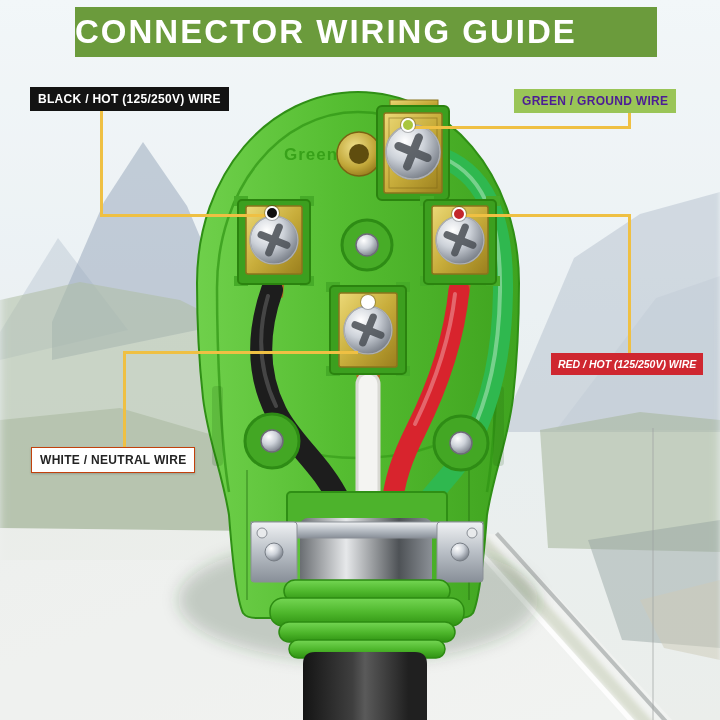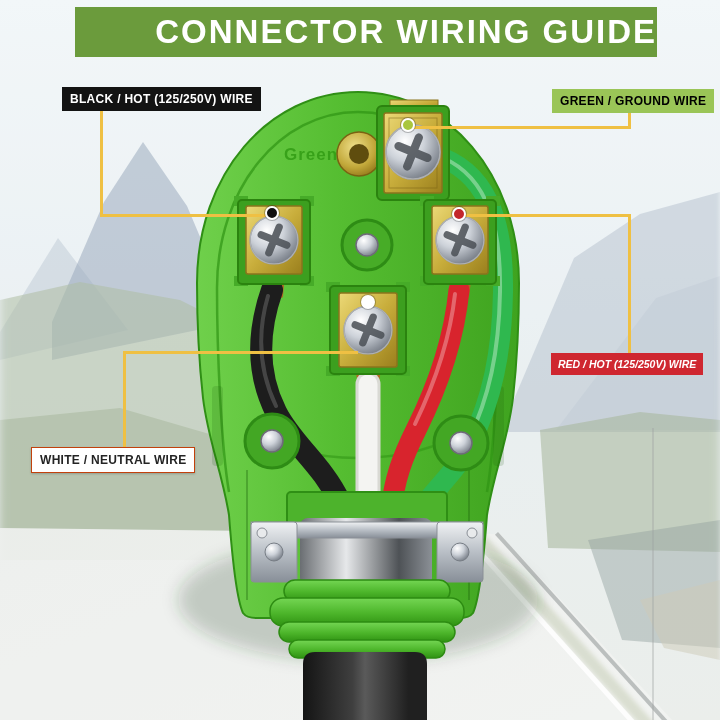--- a/index.html
+++ b/index.html
@@ -39,28 +39,28 @@
     background:rgba(150,162,118,.4);transform-origin:0 0;transform:rotate(48deg);filter:blur(2px);}
   .pole{position:absolute;left:652px;top:428px;width:2px;height:300px;
     background:rgba(110,116,116,.35);}
   .bg-wash{position:absolute;inset:0;background:rgba(255,255,255,.32);}
 
   
   .connector-svg{position:absolute;left:0;top:0;width:720px;height:720px;}
 
   
   .title-banner{position:absolute;left:75px;top:7px;width:582px;height:50px;
-    background:#6b9b3c;color:#fff;display:flex;align-items:center;justify-content:flex-end;
+    background:#6b9b3c;color:#fff;display:flex;align-items:center;justify-content:flex-start;
     font-weight:bold;font-size:33px;letter-spacing:2px;white-space:nowrap;z-index:6;}
 
   
   .callout-label{position:absolute;z-index:7;font-weight:bold;white-space:nowrap;
     padding:5px 8px;font-size:12px;letter-spacing:.3px;}
-  .label-black{left:30px;top:87px;background:#131313;color:#fff;margin-left:32px;}
-  .label-green{left:552px;top:89px;background:#9ac557;color:#000000;}
+  .label-black{left:30px;top:87px;background:#131313;color:#fff;}
+  .label-green{left:514px;top:89px;background:#9ac557;color:#4c1d95;}
   .label-red{left:551px;top:353px;background:#cf2730;color:#fff;font-size:10.5px;padding:5px 7px;letter-spacing:0;font-style:italic;}
   .label-white{left:31px;top:447px;background:#fff;color:#242424;border:1px solid #c2410c;
     box-shadow:0 1px 2px rgba(0,0,0,.2);}
 
   
   .callout-line{position:absolute;z-index:5;border:0 solid #efc043;}
   .line-black{left:100px;top:110px;width:172px;height:104px;border-left-width:3px;border-bottom-width:3px;}
   .line-green{left:412px;top:112px;width:216px;height:14px;border-right-width:3px;border-bottom-width:3px;}
   .line-red{left:464px;top:214px;width:164px;height:139px;border-top-width:3px;border-right-width:3px;}
   .line-white{left:123px;top:351px;width:232px;height:96px;border-left-width:3px;border-top-width:3px;}

